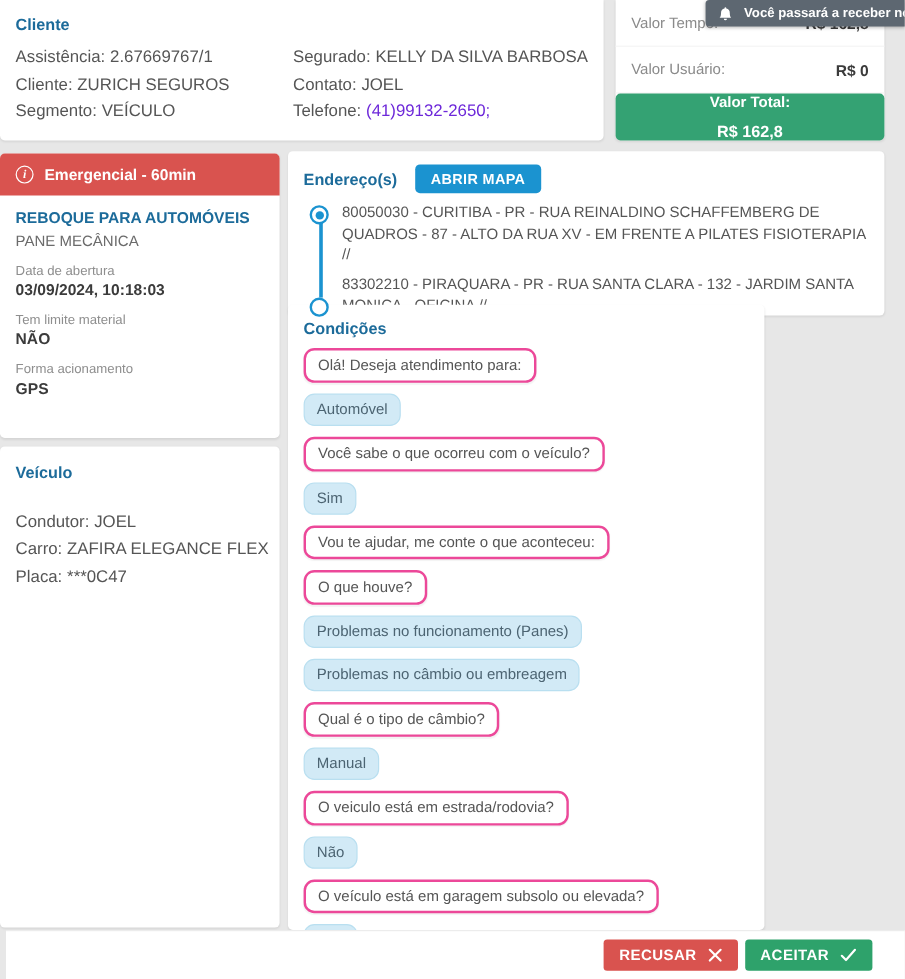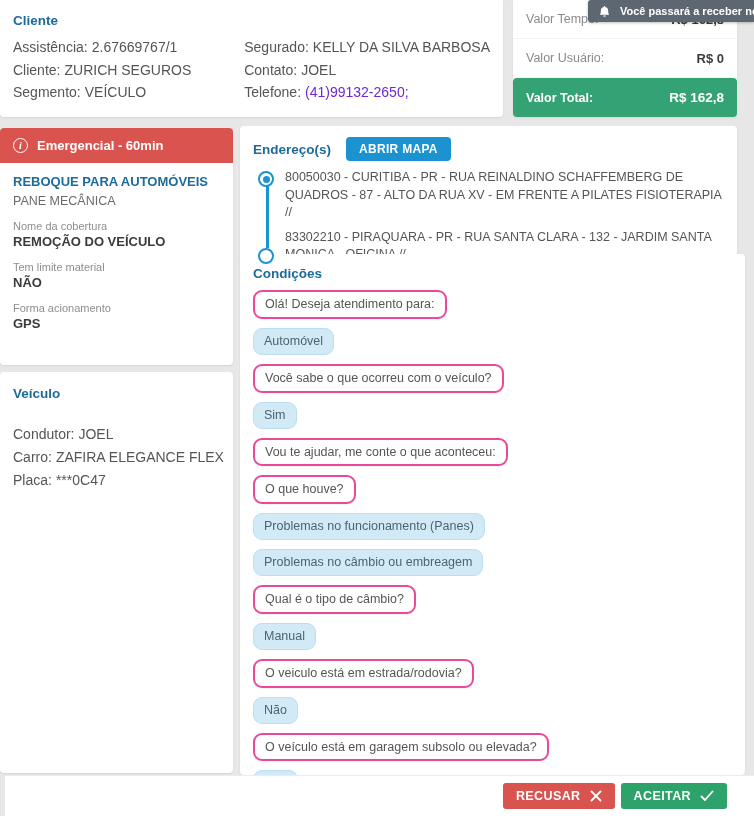--- a/index.html
+++ b/index.html
@@ -25,21 +25,21 @@
   .col-r { flex:1; }
   .field-row { font-size:14px; color:#555; line-height:22.5px; white-space:nowrap; }
   .field-row .lbl { margin-right:4px; }
   .link { color:#6d28d9; cursor:pointer; }
 
   
   #card-valor { left:513px; top:0; width:224px; height:117px; border-radius:0 0 4px 4px; }
   .valor-row { height:39px; display:flex; align-items:center; justify-content:space-between; padding:0 13px; border-bottom:1px solid #f4f4f4; }
   .valor-row .vlbl { font-size:12.5px; color:#8a8a8a; }
   .valor-row .vval { font-size:13px; font-weight:bold; color:#3b3b3b; }
-  #valor-total { height:39px; background:#34a273; border-radius:4px; display:flex; align-items:center; justify-content:space-between; padding:0 13px; color:#fff; }
+  #valor-total { height:39px; background:#34a273; border-radius:4px; display:flex; align-items:center; justify-content:space-between; padding:0 13px; color:#fff;flex-direction:column; }
   #valor-total .vlbl { font-size:12.5px; font-weight:bold; }
   #valor-total .vval { font-size:13.5px; font-weight:bold; }
 
   
   #toast {
     position:absolute; top:0; left:588px; right:0; height:22px;
     background:#5d6771; color:#fff; z-index:20;
     display:flex; align-items:center; gap:9px; padding-left:10px;
     font-size:11px; font-weight:bold; white-space:nowrap; overflow:hidden;
     border-radius:3px 0 0 3px; box-shadow:0 1px 3px rgba(0,0,0,0.25);
@@ -84,21 +84,21 @@
   .tl-item { display:flex; margin-bottom:7px; }
   .tl-dot {
     width:16px; height:16px; border:2.5px solid #1b93d0; border-radius:50%;
     background:#fff; margin:2px 11px 0 5px; flex:none; position:relative; z-index:1;
   }
   .tl-dot.filled::after { content:""; position:absolute; inset:2.5px; background:#1b93d0; border-radius:50%; }
   .tl-item:last-child .tl-dot { margin-top:auto; margin-bottom:0; align-self:flex-end; }
   .tl-text { font-size:12.5px; color:#555; line-height:1.4; max-width:445px; }
 
   
-  #card-conditions { left:240px; top:254px; width:505px; height:521px; padding:12px 13px; overflow:hidden; }
+  #card-conditions { left:240px; top:254px; width:397px; height:521px; padding:12px 13px; overflow:hidden; }
   .bubble {
     display:table; padding:4px 10px; border-radius:9px;
     font-size:12.5px; margin-top:9px; line-height:1.35; max-width:460px;
   }
   .bubble.question { background:#fff; border:2px solid #ec4899; color:#555; box-shadow:0 1px 1px rgba(0,0,0,0.05); }
   .bubble.answer   { background:#d2eaf6; border:1px solid #b9dff0; color:#4c6472; }
   #card-conditions .bubble:first-of-type { margin-top:11px; }
 
   
   #footer {
@@ -171,22 +171,22 @@
 
 <div class="card" id="card-service">
   <div id="emergency-banner">
     <span class="info-circle">i</span>
     <span>Emergencial - 60min</span>
   </div>
   <div class="body">
     <div class="service-name">REBOQUE PARA AUTOMÓVEIS</div>
     <div class="service-type">PANE MECÂNICA</div>
     <div class="detail">
-      <div class="dlbl">Nome da cobertura</div>
-      <div class="dval">REMOÇÃO DO VEÍCULO</div>
+      <div class="dlbl">Data de abertura</div>
+      <div class="dval">03/09/2024, 10:18:03</div>
     </div>
     <div class="detail">
       <div class="dlbl">Tem limite material</div>
       <div class="dval">NÃO</div>
     </div>
     <div class="detail">
       <div class="dlbl">Forma acionamento</div>
       <div class="dval">GPS</div>
     </div>
   </div>

